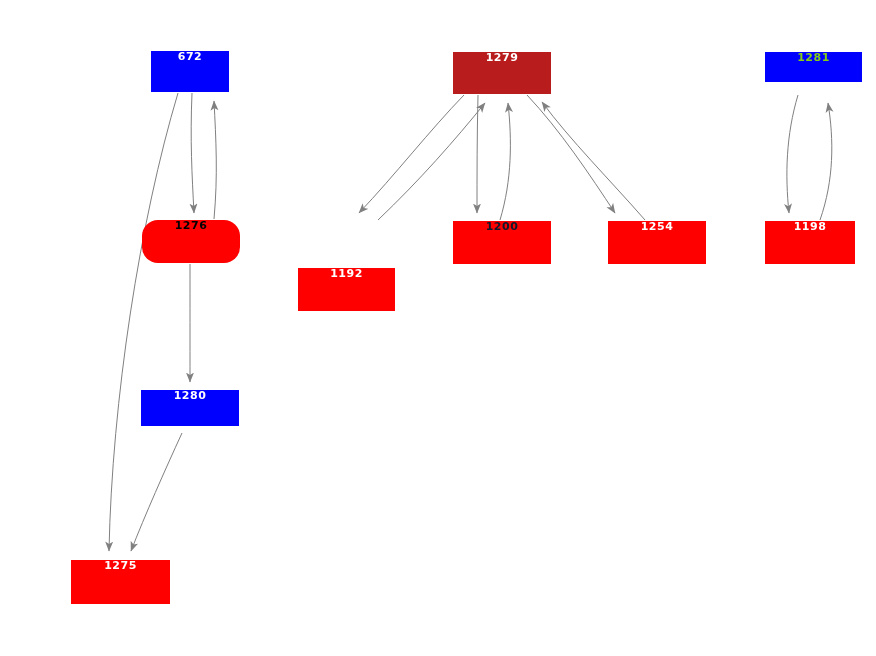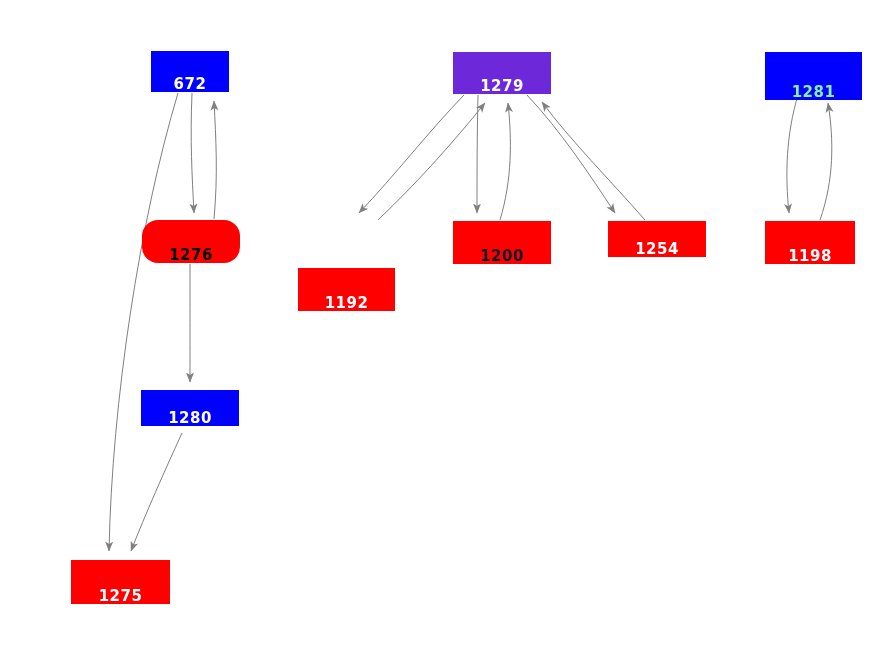--- a/index.html
+++ b/index.html
@@ -22,25 +22,25 @@
     position: absolute;
     left: 0;
     top: 0;
     width: 876px;
     height: 656px;
   }
   .graph-node {
     position: absolute;
     box-sizing: border-box;
     display: flex;
-    align-items: flex-end;
+    align-items: flex-start;
     justify-content: center;
     color: #ffffff;
     font-family: "DejaVu Sans", sans-serif;
-    font-size: 15px;
+    font-size: 11px;
     font-weight: bold;
     letter-spacing: 0.5px;
     line-height: 1;
     user-select: none;
   }
   .graph-node .node-label {
     pointer-events: none;
   }
 </style>
 </head>
@@ -77,33 +77,33 @@
       </div>
       <div class="graph-node" style="left: 142px; top: 220px; width: 98px; height: 43px; background: rgb(254, 0, 0); color: #000000; border-radius: 16px;">
         <span class="node-label">1276</span>
       </div>
       <div class="graph-node" style="left: 141px; top: 390px; width: 98px; height: 36px; background: rgb(0, 0, 255); color: rgb(255, 255, 255);">
         <span class="node-label">1280</span>
       </div>
       <div class="graph-node" style="left: 71px; top: 560px; width: 99px; height: 44px; background: rgb(254, 0, 0); color: rgb(255, 255, 255);">
         <span class="node-label">1275</span>
       </div>
-      <div class="graph-node" style="left: 453px; top: 52px; width: 98px; height: 42px; background: #6d28d9; color: rgb(255, 255, 255);">
+      <div class="graph-node" style="left: 453px; top: 52px; width: 98px; height: 42px; background: #b91c1c; color: rgb(255, 255, 255);">
         <span class="node-label">1279</span>
       </div>
       <div class="graph-node" style="left: 298px; top: 221px; width: 97px; height: 43px; background: rgb(254, 0, 0); color: rgb(255, 255, 255); margin-top: 47px;">
         <span class="node-label">1192</span>
       </div>
       <div class="graph-node" style="left: 453px; top: 221px; width: 98px; height: 43px; background: rgb(254, 0, 0); color: #0f172a;">
         <span class="node-label">1200</span>
       </div>
-      <div class="graph-node" style="left: 608px; top: 221px; width: 98px; height: 36px; background: rgb(254, 0, 0); color: rgb(255, 255, 255);">
+      <div class="graph-node" style="left: 608px; top: 221px; width: 98px; height: 43px; background: rgb(254, 0, 0); color: rgb(255, 255, 255);">
         <span class="node-label">1254</span>
       </div>
-      <div class="graph-node" style="left: 765px; top: 52px; width: 97px; height: 48px; background: rgb(0, 0, 255); color: #86efac;">
+      <div class="graph-node" style="left: 765px; top: 52px; width: 97px; height: 30px; background: rgb(0, 0, 255); color: #84cc16;">
         <span class="node-label">1281</span>
       </div>
       <div class="graph-node" style="left: 765px; top: 221px; width: 90px; height: 43px; background: rgb(254, 0, 0); color: rgb(255, 255, 255);">
         <span class="node-label">1198</span>
       </div>
     </div>
 
 </div>
 
 </body></html>

